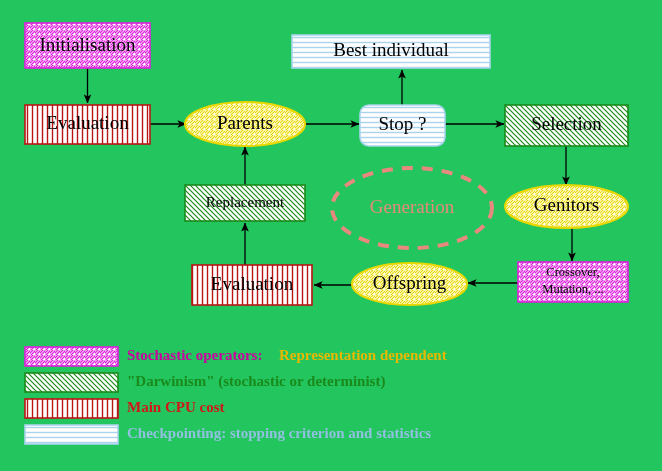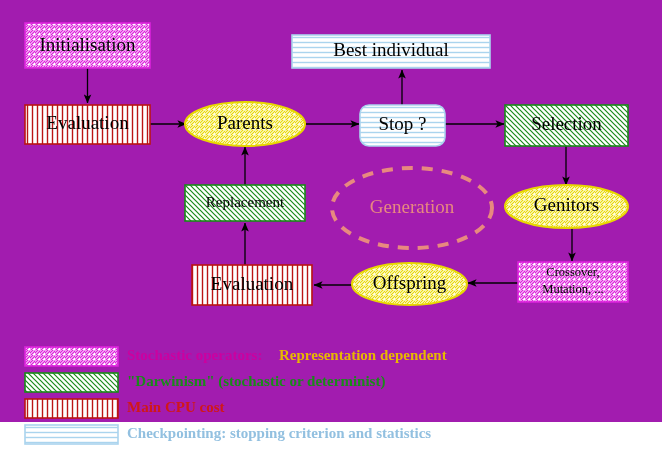--- a/index.html
+++ b/index.html
@@ -9,22 +9,22 @@
   }
   body {
     width: 662px;
     height: 471px;
     font-family: "Liberation Serif", "DejaVu Serif", serif;
     overflow: hidden;
   }
   #diagram-root {
     position: relative;
     width: 662px;
-    height: 422px;
-    background: #a21caf;
+    height: 471px;
+    background: #22c55e;
   }
   svg.canvas {
     position: absolute;
     top: 0;
     left: 0;
     width: 662px;
     height: 471px;
   }
   .node-label {
     font-family: "Liberation Serif", "DejaVu Serif", serif;

